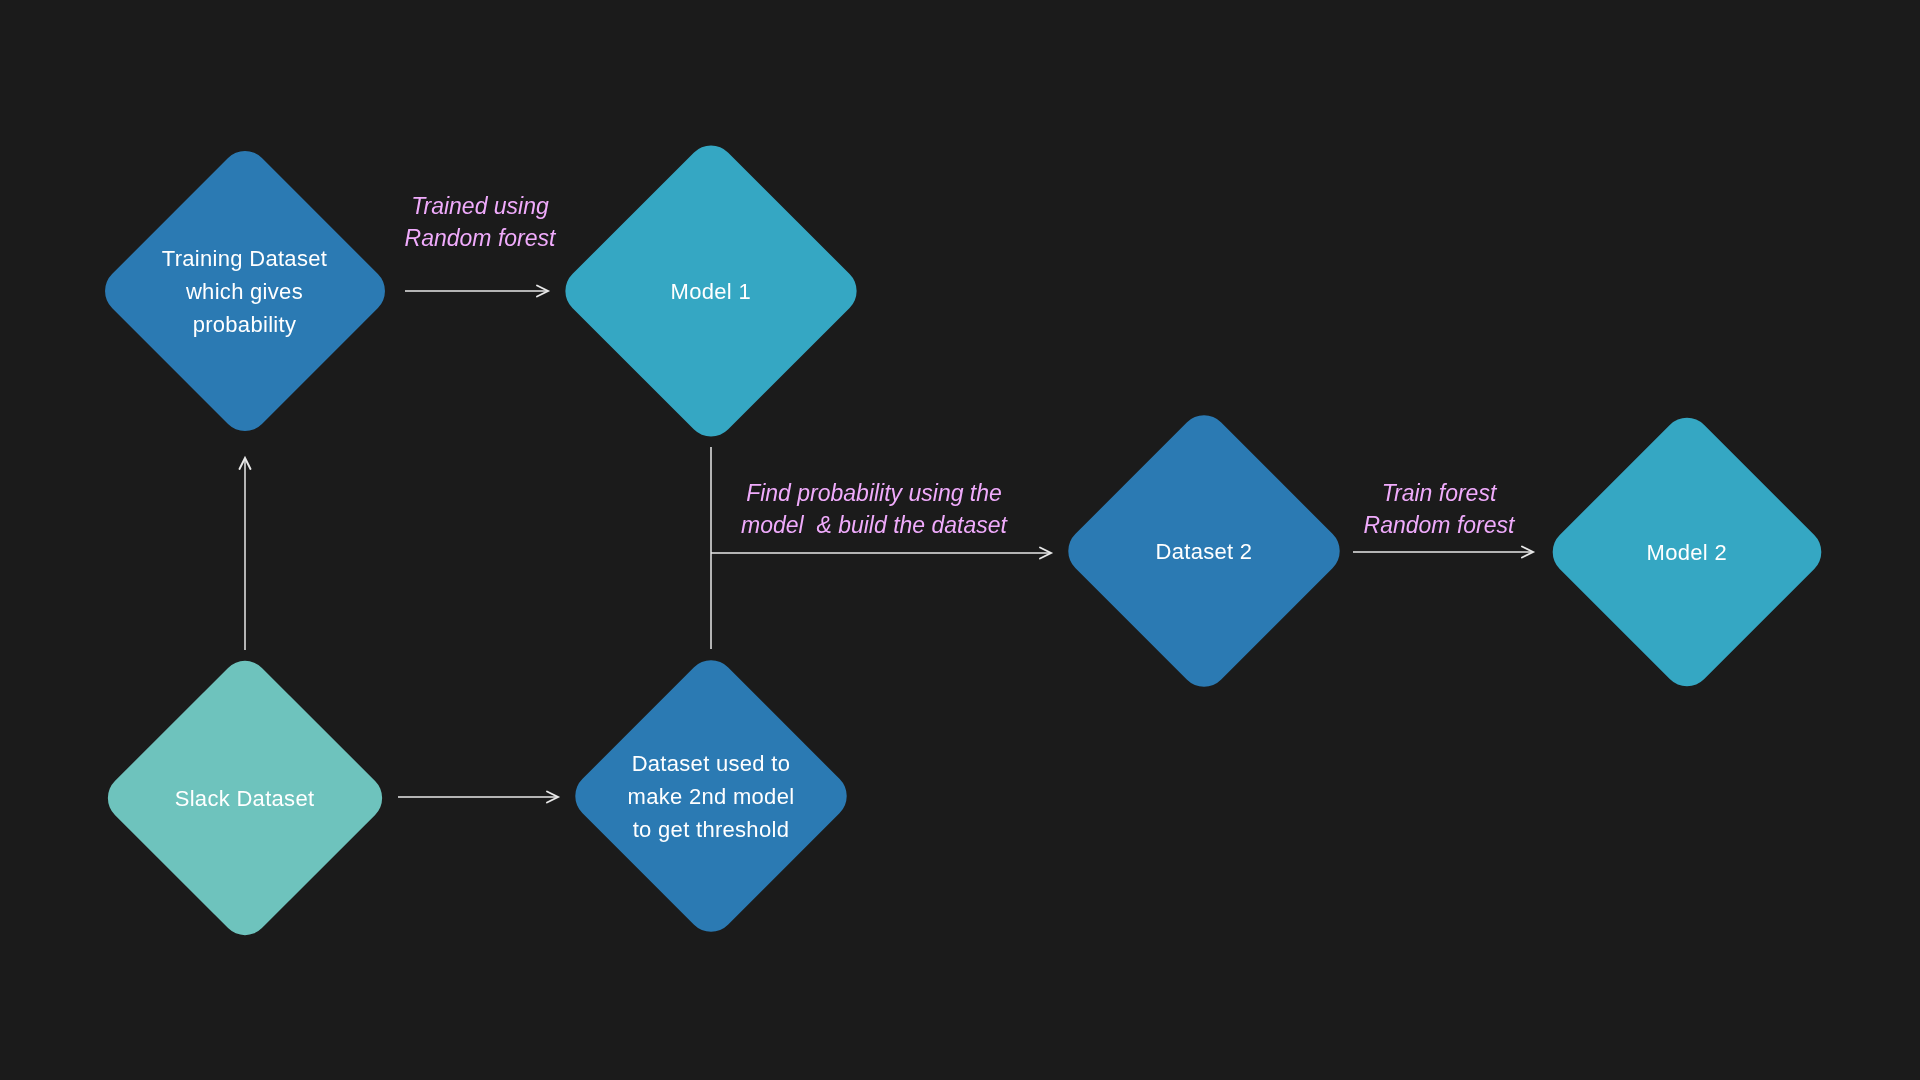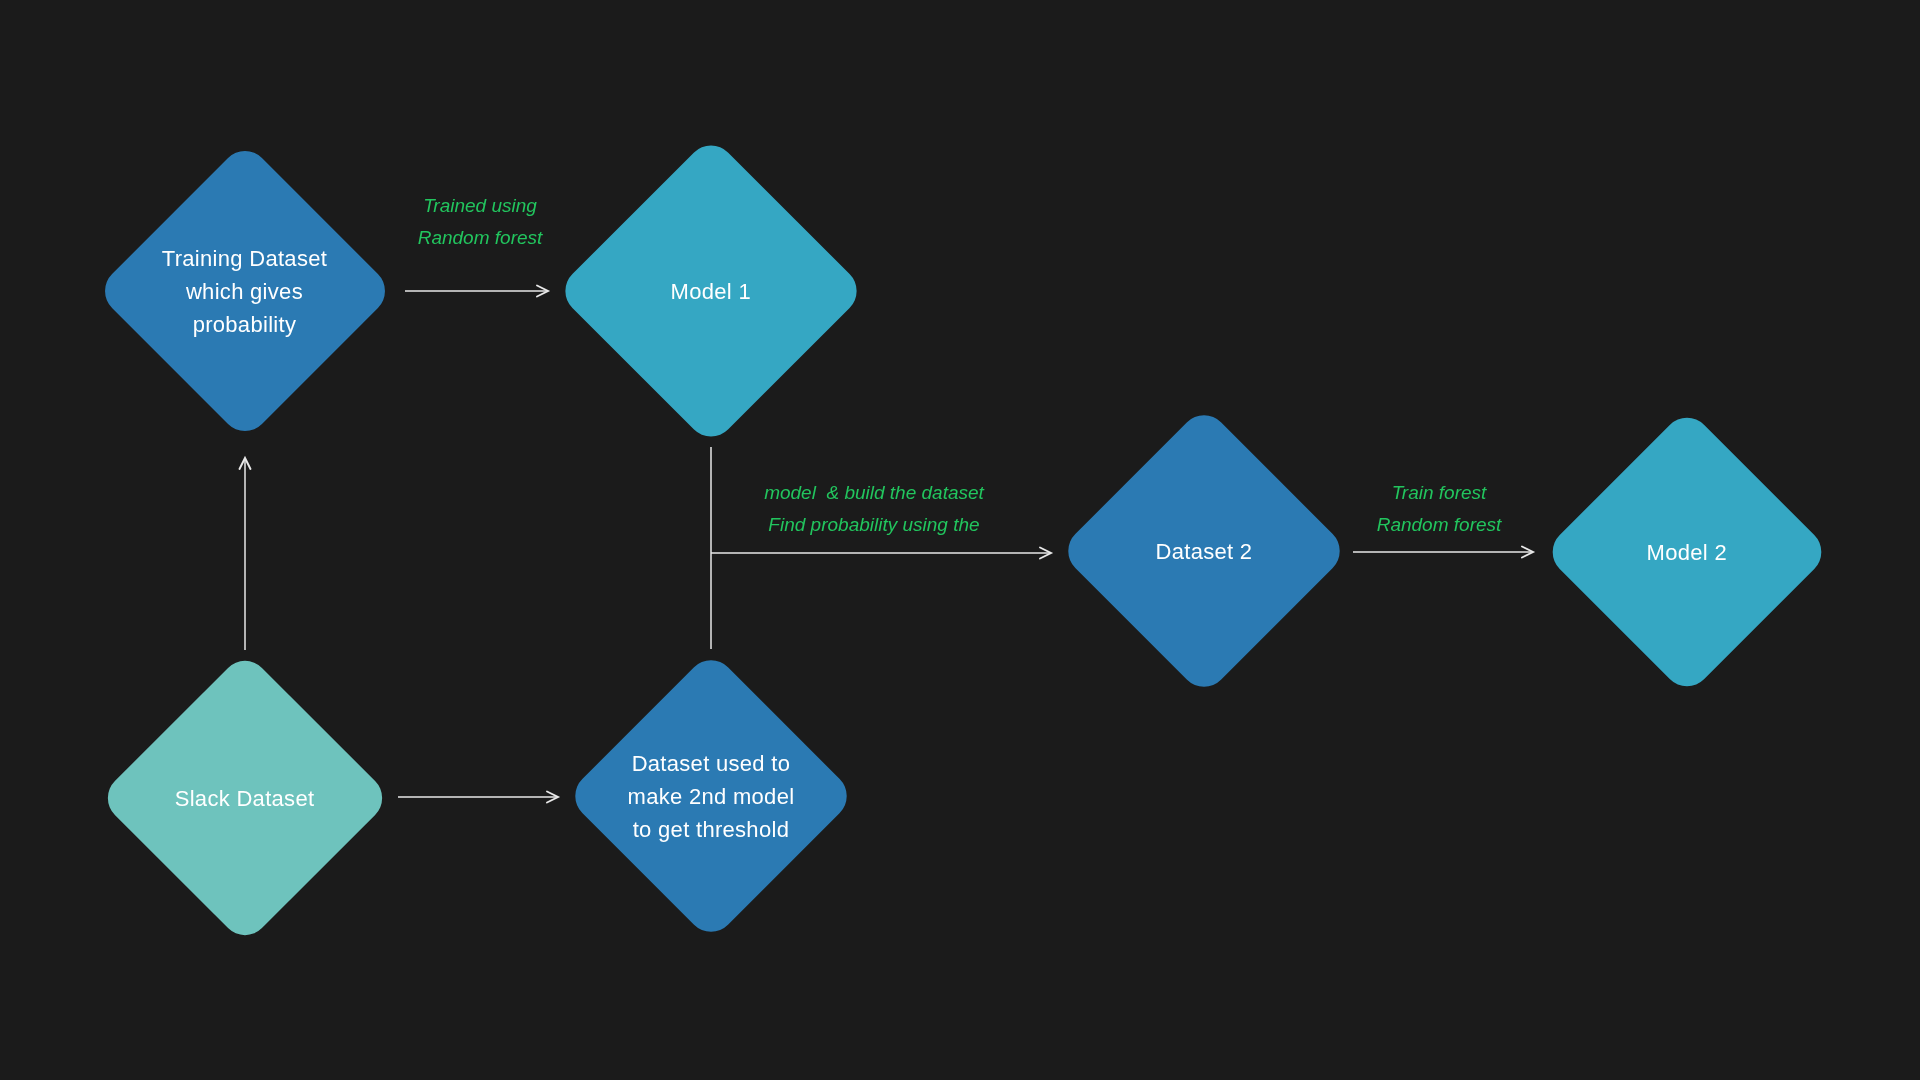--- a/index.html
+++ b/index.html
@@ -23,21 +23,21 @@
   .n-slack  {left:141px;top:694px;width:208px;height:208px;}
   .n-dsused {left:608px;top:693px;width:206px;height:206px;}
   .n-ds2    {left:1101px;top:448px;width:206px;height:206px;}
   .n-model2 {left:1585px;top:450px;width:204px;height:204px;}
   
   svg.wires{position:absolute;left:0;top:0;width:1920px;height:1080px;pointer-events:none;}
   .wire{stroke:#e8e8e8;stroke-width:1.5;fill:none;}
   
   .edge-label{
     position:absolute;transform:translateX(-50%);
-    color:#22c55e;font-style:italic;font-size:19px;line-height:32px;
+    color:#f0abfc;font-style:italic;font-size:23px;line-height:32px;
     text-align:center;
   }
   .edge-label span{display:block;white-space:pre;}
 </style>
 </head>
 <body>
 
 <div class="canvas" style="background: rgb(27, 27, 27);">
 
   <svg class="wires">
@@ -93,22 +93,22 @@
       <span>Model 2</span>
     </div>
   </div>
 
   <div class="edge-label" style="left:480px;top:190px">
     <span>Trained using</span>
     <span>Random forest</span>
   </div>
 
   <div class="edge-label" style="left:874px;top:477px">
+    <span>Find probability using the</span>
     <span>model  &amp; build the dataset</span>
-    <span>Find probability using the</span>
   </div>
 
   <div class="edge-label" style="left:1439px;top:477px">
     <span>Train forest</span>
     <span>Random forest</span>
   </div>
 
 </div>
 
 </body></html>

